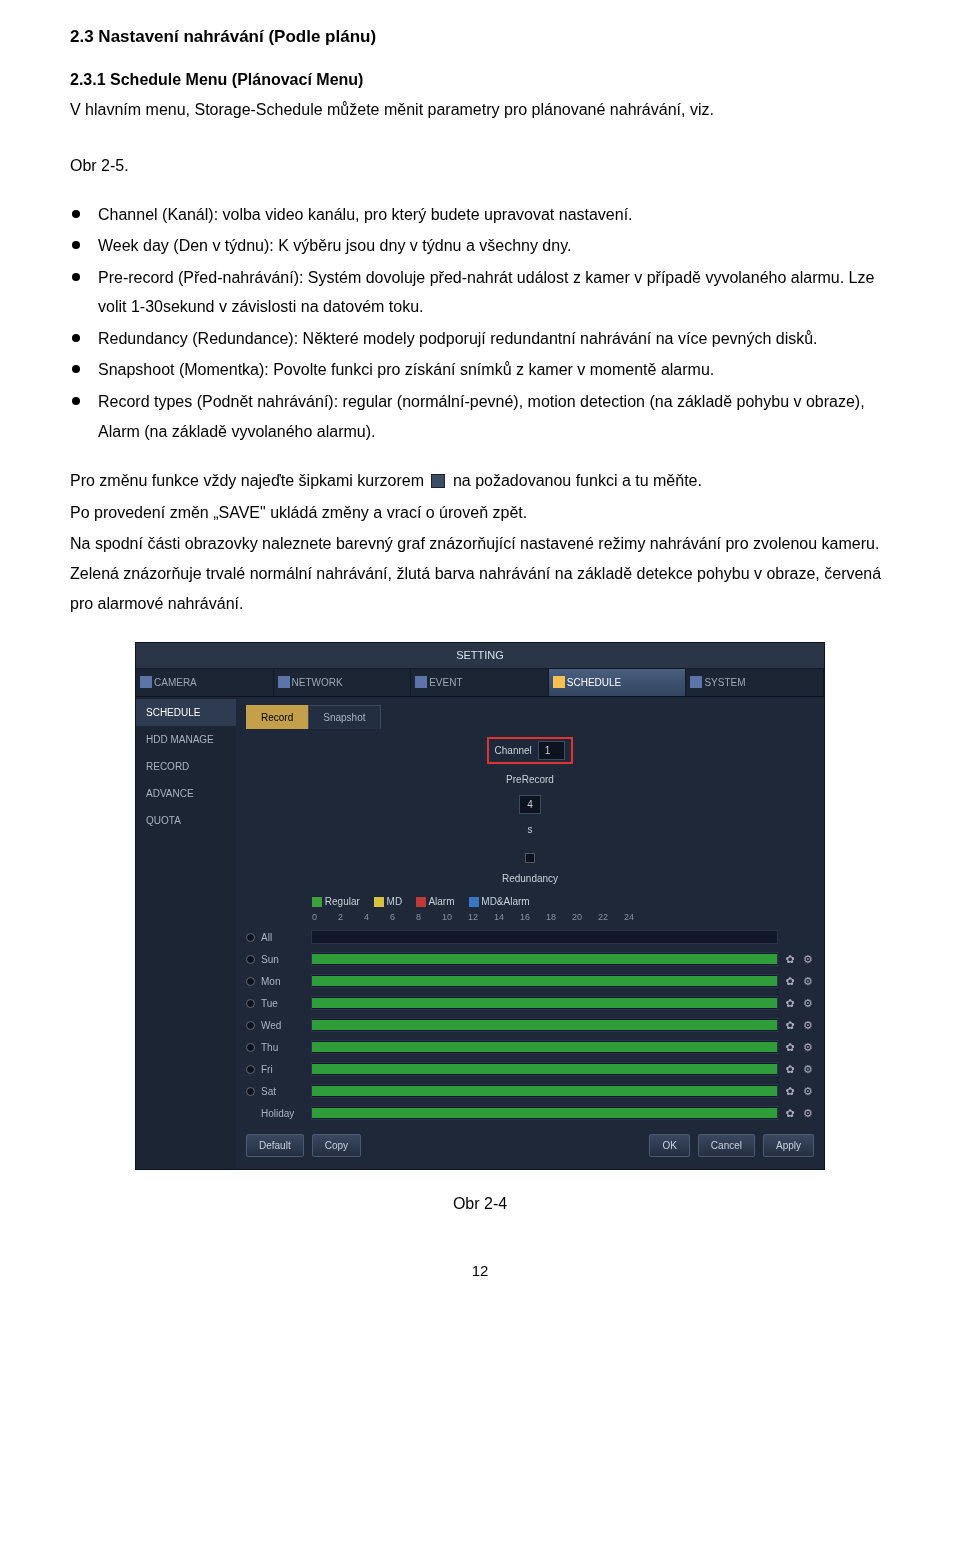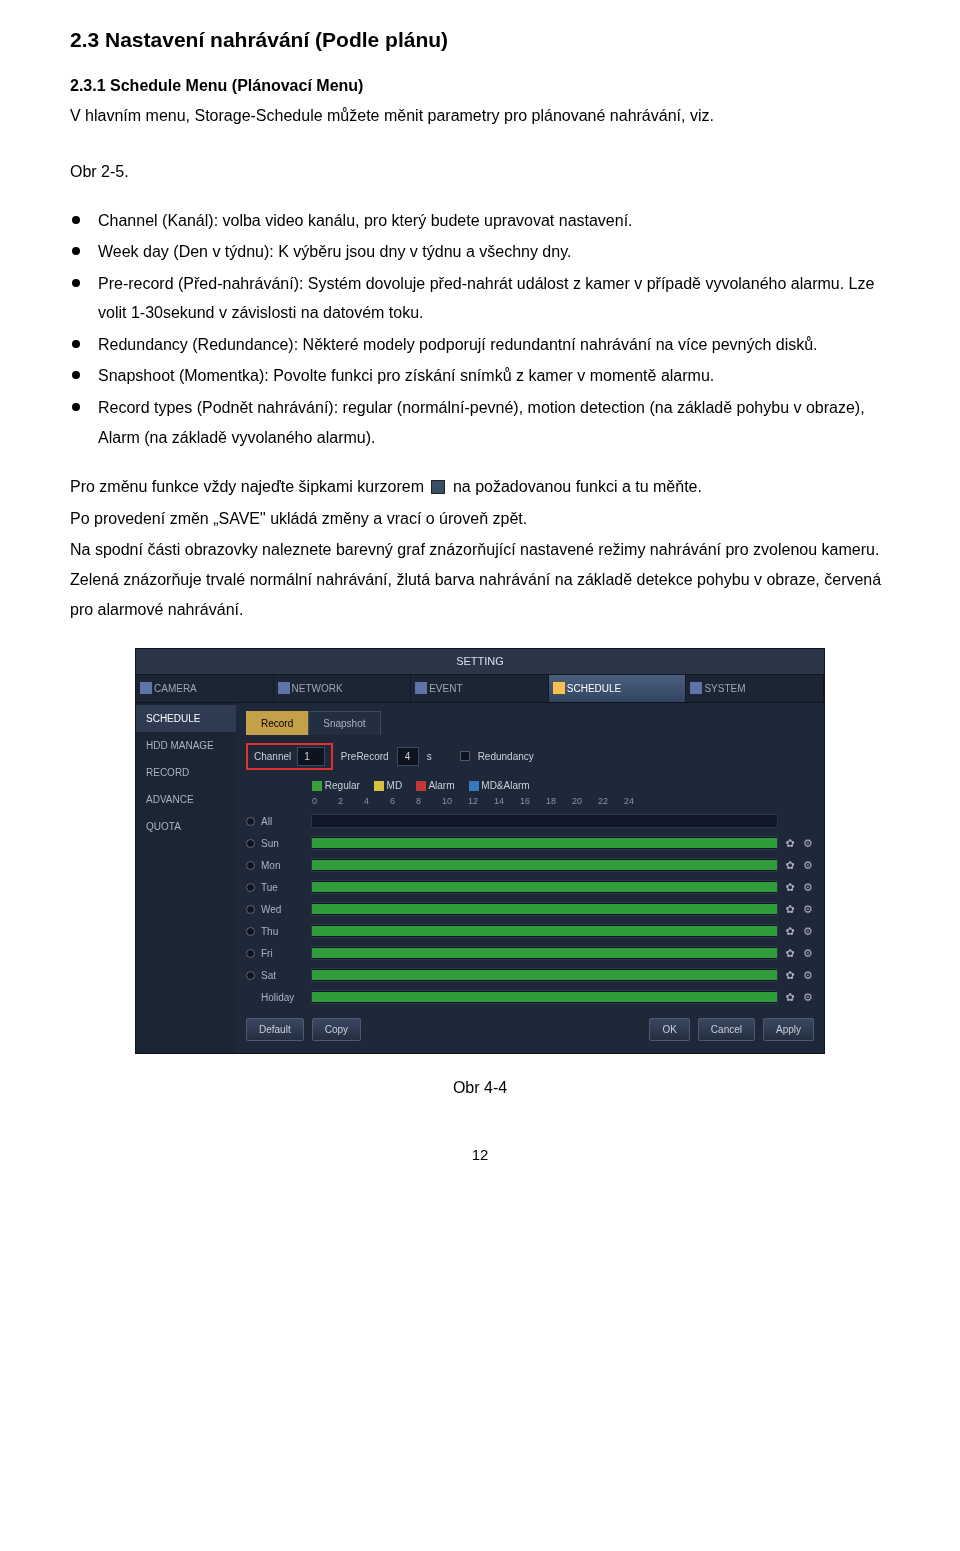--- a/index.html
+++ b/index.html
@@ -7,21 +7,21 @@
     font-family: Arial, Helvetica, sans-serif;
     background: #fff;
     width: 960px;
     margin: 0 auto;
     padding: 24px 70px 40px 70px;
     color: #000;
     font-size: 16px;
     line-height: 1.5;
   }
   h2.section-heading {
-    font-size: 21px;
+    font-size: 17px;
     font-weight: bold;
     margin-bottom: 18px;
   }
   h3.subsection-heading {
     font-size: 16px;
     font-weight: bold;
     margin-bottom: 6px;
   }
   p.intro-text { margin-bottom: 32px; }
   p.figref { margin-bottom: 22px; }
@@ -135,20 +135,21 @@
     background: #c5a04a;
     color: #000;
     border-color: #c5a04a;
   }
   .ss-row1 {
     display: flex;
     align-items: center;
     gap: 8px;
     margin-bottom: 8px;
     font-size: 10px;
+    flex-direction: column;
   }
   .ss-channel-group {
     display: flex;
     align-items: center;
     gap: 6px;
     border: 2px solid #d33;
     padding: 2px 6px;
   }
   .ss-select {
     background: #0d1420;
@@ -436,15 +437,15 @@
         <div class="ss-btn-group">
           <span class="ss-btn">OK</span>
           <span class="ss-btn">Cancel</span>
           <span class="ss-btn">Apply</span>
         </div>
       </div>
     </div>
   </div>
 </div>
 
-<p class="fig-caption">Obr 4-4</p>
+<p class="fig-caption">Obr 2-4</p>
 
 <p class="page-num">12</p>
 
 </body></html>

